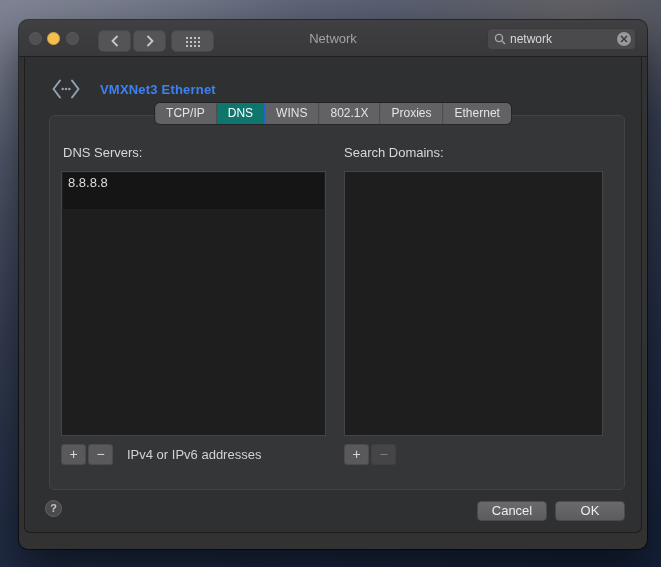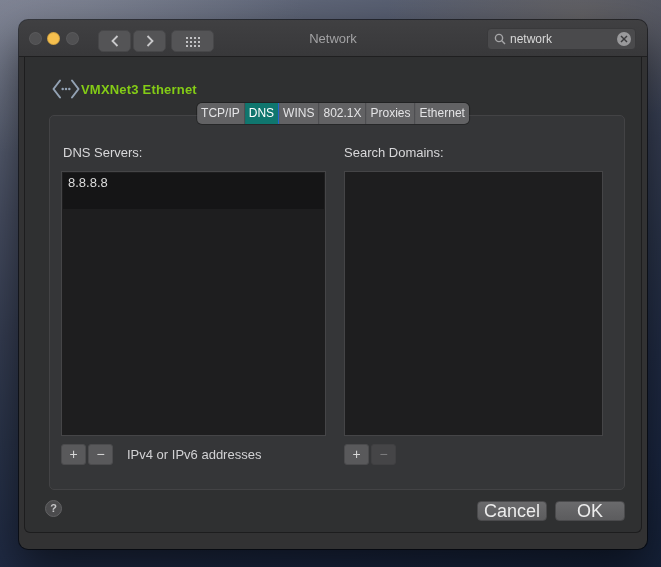--- a/index.html
+++ b/index.html
@@ -41,29 +41,29 @@
     margin-left:4px; }
   .clear-btn { width:14px; height:14px; border-radius:50%; background:#99999b;
     display:flex; align-items:center; justify-content:center; flex:0 0 auto; }
 
   
   .sheet { position:absolute; left:5px; top:37px; width:618px; height:476px;
     background:#2f3031; border:1px solid #1d1d1e; border-top:none;
     border-radius:0 0 6px 6px; }
 
   .service-row { position:absolute; left:26px; top:21px; display:flex; align-items:center; }
-  .service-name { color:#84cc16; font-size:13px; font-weight:bold; margin-left:0; letter-spacing:0.2px; }
+  .service-name { color:#3b82f6; font-size:13px; font-weight:bold; margin-left:19px; letter-spacing:0.2px; }
 
   .groupbox { position:absolute; left:24px; top:58px; width:576px; height:375px;
     background:#353638; border:1px solid #434345; border-radius:5px; }
 
   .tabbar { position:absolute; top:46px; left:50%; transform:translateX(-50%);
     display:flex; height:21px; border-radius:5px; overflow:hidden;
     box-shadow:0 0 0 1px rgba(0,0,0,0.28); z-index:5; }
-  .tab { padding:0 4px; line-height:21px; font-size:12px; color:#e4e4e6;
+  .tab { padding:0 11px; line-height:21px; font-size:12px; color:#e4e4e6;
     background:#626264; border-right:1px solid #4d4d4f; white-space:nowrap; cursor:default; }
   .tab:last-child { border-right:none; }
   .tab.selected { background:#0f766e; color:#ffffff; border-right-color:#2465d6; }
 
   .col-label { position:absolute; top:88px; color:#d8d8da; font-size:13px; }
 
   .listbox { position:absolute; top:114px; height:265px;
     background:#1e1e1f; border:1px solid #454547; }
   .dns-list { left:36px; width:265px; }
   .domains-list { left:319px; width:259px; }
@@ -85,21 +85,21 @@
     font-size:14px; line-height:19px; text-align:center; cursor:default; }
   .pm-btn.disabled { background:#454547; color:#7e7e80; border-color:#404042; }
   .hint { position:absolute; left:102px; top:387px; height:21px; line-height:21px;
     color:#d2d2d4; font-size:13px; white-space:nowrap; }
 
   .help-btn { position:absolute; left:20px; top:443px; width:17px; height:17px;
     border-radius:50%; background:#4b4b4d; border:1px solid #626264;
     color:#c6c6c8; font-size:11px; font-weight:bold; text-align:center; line-height:15px; }
   .push-btn { position:absolute; top:444px; width:70px; height:20px;
     background:linear-gradient(#6a6a6c,#5c5c5e); border:1px solid #4a4a4c;
-    border-radius:4px; color:#ececec; font-size:18px; text-align:center;
+    border-radius:4px; color:#ececec; font-size:13px; text-align:center;
     line-height:18px; cursor:default; }
   .cancel-btn { left:452px; }
   .ok-btn { left:530px; }
 
   svg { display:block; }
 </style>
 </head>
 <body>
 
 <div class="wallpaper"></div>

